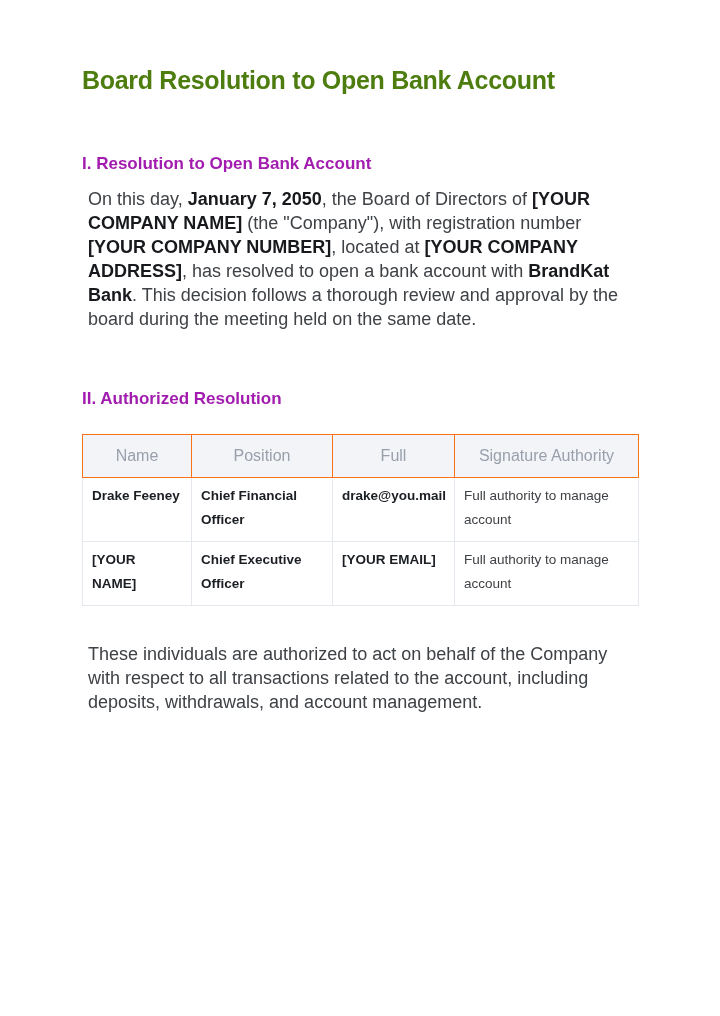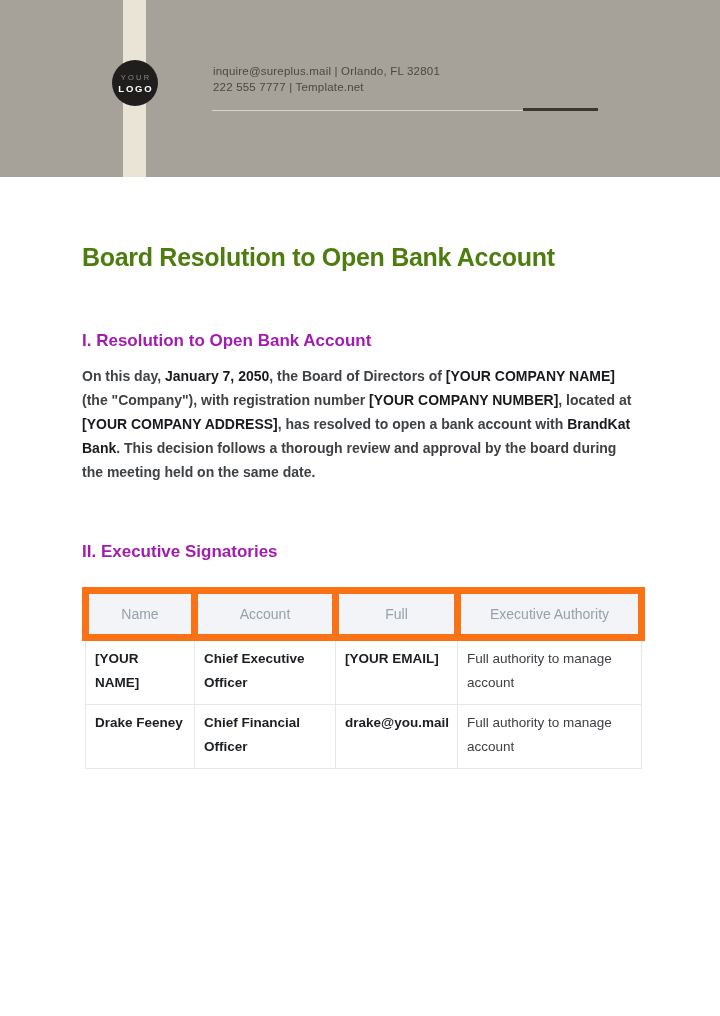--- a/index.html
+++ b/index.html
@@ -30,99 +30,87 @@
 
   
   .content { padding: 0 82px; }
   h1.title {
     margin: 66px 0 0; text-align: left;
     font-size: 25px; line-height: 28px; letter-spacing: -0.3px;
     color: #4d7c0f; font-weight: 700;
   }
   h2.sec { margin: 60px 0 0; font-size: 17px; line-height: 20px; color: #a21caf; font-weight: 700; }
   h2.sec.second { margin-top: 58px; }
-  p.body { margin: 13px 0 0; font-size: 14px; line-height: 24px; color: #3e4145; font-weight: bold; }
+  p.body { margin: 13px 6px 0; font-size: 18px; line-height: 24px; color: #3e4145; }
   p.body b { color: #17191d; }
   p.closing { margin-top: 36px; }
 
   
   table.signatories {
     margin-top: 25px; width: 556px;
     border-collapse: collapse; table-layout: fixed;
   }
   table.signatories th {
     height: 30px; box-sizing: border-box;
-    background: #f2f4f8; border: 7px solid #f97316;
-    color: #99a0ab; font-weight: 500; font-size: 14px;
+    background: #f2f4f8; border: 1px solid #f97316;
+    color: #99a0ab; font-weight: 500; font-size: 16px;
     text-align: center; padding: 12px 6px;
   }
   table.signatories td {
     border: 1px solid #e4e7ee; box-sizing: border-box;
     font-size: 13.5px; line-height: 24px; vertical-align: top;
     padding: 6px 8px 9px 9px;
   }
   td.strong { font-weight: 700; color: #1b1e22; }
   td.reg { color: #3e4145; }
   .col-name { width: 109px; } .col-pos { width: 141px; }
   .col-email { width: 122px; } .col-auth { width: 184px; }
 </style>
 </head>
 <body>
 
 <div class="page">
 
-  <div class="header">
-    <div class="stripe"></div>
-    <div class="logo">
-      <span class="l1">YOUR</span>
-      <span class="l2">LOGO</span>
-    </div>
-    <div class="contact">
-      <div>inquire@sureplus.mail | Orlando, FL 32801</div>
-      <div>222 555 7777 | Template.net</div>
-    </div>
-    <div class="divider-light"></div>
-    <div class="divider-dark"></div>
-  </div>
 
   <div class="content">
 
     <h1 class="title">Board Resolution to Open Bank Account</h1>
 
     <h2 class="sec">I. Resolution to Open Bank Account</h2>
     <p class="body"><span>On this day, </span><b>January 7, 2050</b><span>, the Board of Directors of </span><b>[YOUR COMPANY NAME]</b><span> (the "Company"), with registration number </span><b>[YOUR COMPANY NUMBER]</b><span>, located at </span><b>[YOUR COMPANY ADDRESS]</b><span>, has resolved to open a bank account with </span><b>BrandKat Bank</b><span>. This decision follows a thorough review and approval by the board during the meeting held on the same date.</span></p>
 
-    <h2 class="sec second">II. Executive Signatories</h2>
+    <h2 class="sec second">II. Authorized Resolution</h2>
 
     <table class="signatories">
       <colgroup>
         <col class="col-name">
           <col class="col-pos">
           <col class="col-email">
           <col class="col-auth">
       </colgroup>
       <thead>
         <tr>
           <th>Name</th>
-          <th>Account</th>
+          <th>Position</th>
           <th>Full</th>
-          <th>Executive Authority</th>
+          <th>Signature Authority</th>
         </tr>
       </thead>
       <tbody>
+        <tr>
+          <td class="strong">Drake Feeney</td>
+          <td class="strong">Chief Financial Officer</td>
+          <td class="strong">drake@you.mail</td>
+          <td class="reg">Full authority to manage account</td>
+        </tr>
         <tr>
           <td class="strong">[YOUR NAME]</td>
           <td class="strong">Chief Executive Officer</td>
           <td class="strong">[YOUR EMAIL]</td>
           <td class="reg">Full authority to manage account</td>
         </tr>
-        <tr>
-          <td class="strong">Drake Feeney</td>
-          <td class="strong">Chief Financial Officer</td>
-          <td class="strong">drake@you.mail</td>
-          <td class="reg">Full authority to manage account</td>
-        </tr>
       </tbody>
     </table>
 
+    <p class="body closing">These individuals are authorized to act on behalf of the Company with respect to all transactions related to the account, including deposits, withdrawals, and account management.</p>
 
   </div>
 </div>
 
 </body></html>

